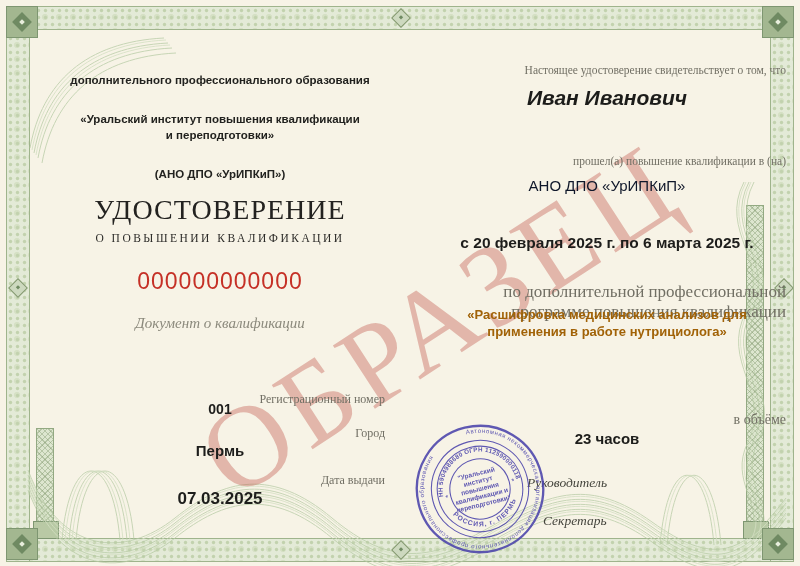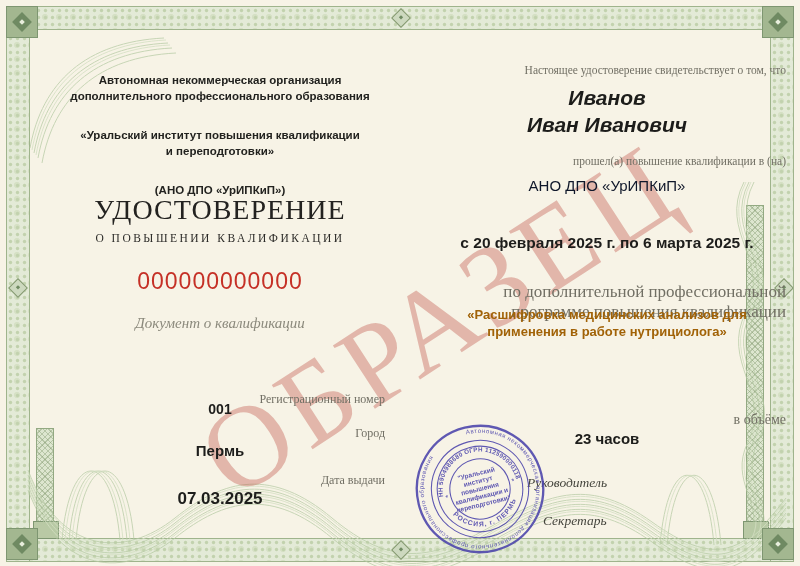--- a/index.html
+++ b/index.html
@@ -176,42 +176,40 @@
       <use href="#wavD" transform="translate(3,0)"></use>
         <use href="#wavD" transform="translate(10,0)"></use>
       <use href="#wavE" transform="translate(3,0)"></use>
     </g>
   </svg>
 
   <div class="watermark">ОБРАЗЕЦ</div>
 
   <div class="col col-left">
     <div class="blk org-block">
-      <div>Автономная некоммерческая организация</div>
       <div>дополнительного профессионального образования</div>
       <div class="org-gap">«Уральский институт повышения квалификации</div>
       <div>и переподготовки»</div>
       <div class="org-gap">(АНО ДПО «УрИПКиП»)</div>
     </div>
     <div class="blk cert-title">УДОСТОВЕРЕНИЕ</div>
     <div class="blk cert-subtitle">О ПОВЫШЕНИИ КВАЛИФИКАЦИИ</div>
     <div class="blk serial">000000000000</div>
     <div class="blk doc-caption">Документ о квалификации</div>
     <div class="blk serif-label reg-label">Регистрационный номер</div>
     <div class="blk reg-value">001</div>
     <div class="blk serif-label city-label">Город</div>
     <div class="blk city-value">Пермь</div>
     <div class="blk serif-label date-label">Дата выдачи</div>
     <div class="blk date-value">07.03.2025</div>
   </div>
 
   <div class="col col-right">
     <div class="blk serif-label attest-label">Настоящее удостоверение свидетельствует о том, что</div>
     <div class="blk holder">
-      <div>Иванов</div>
       <div>Иван Иванович</div>
     </div>
     <div class="blk serif-label completed-label">прошел(а) повышение квалификации в (на)</div>
     <div class="blk org-short">АНО ДПО «УрИПКиП»</div>
     <div class="blk period">с 20 февраля 2025 г. по 6 марта 2025 г.</div>
     <div class="blk serif-label program-label">по дополнительной профессиональной программе повышения квалификации</div>
     <div class="blk program-name">«Расшифровка медицинских анализов для применения в работе нутрициолога»</div>
     <div class="blk serif-label volume-label">в объёме</div>
     <div class="blk volume-value">23 часов</div>
     <div class="sig sig-head">Руководитель</div>

